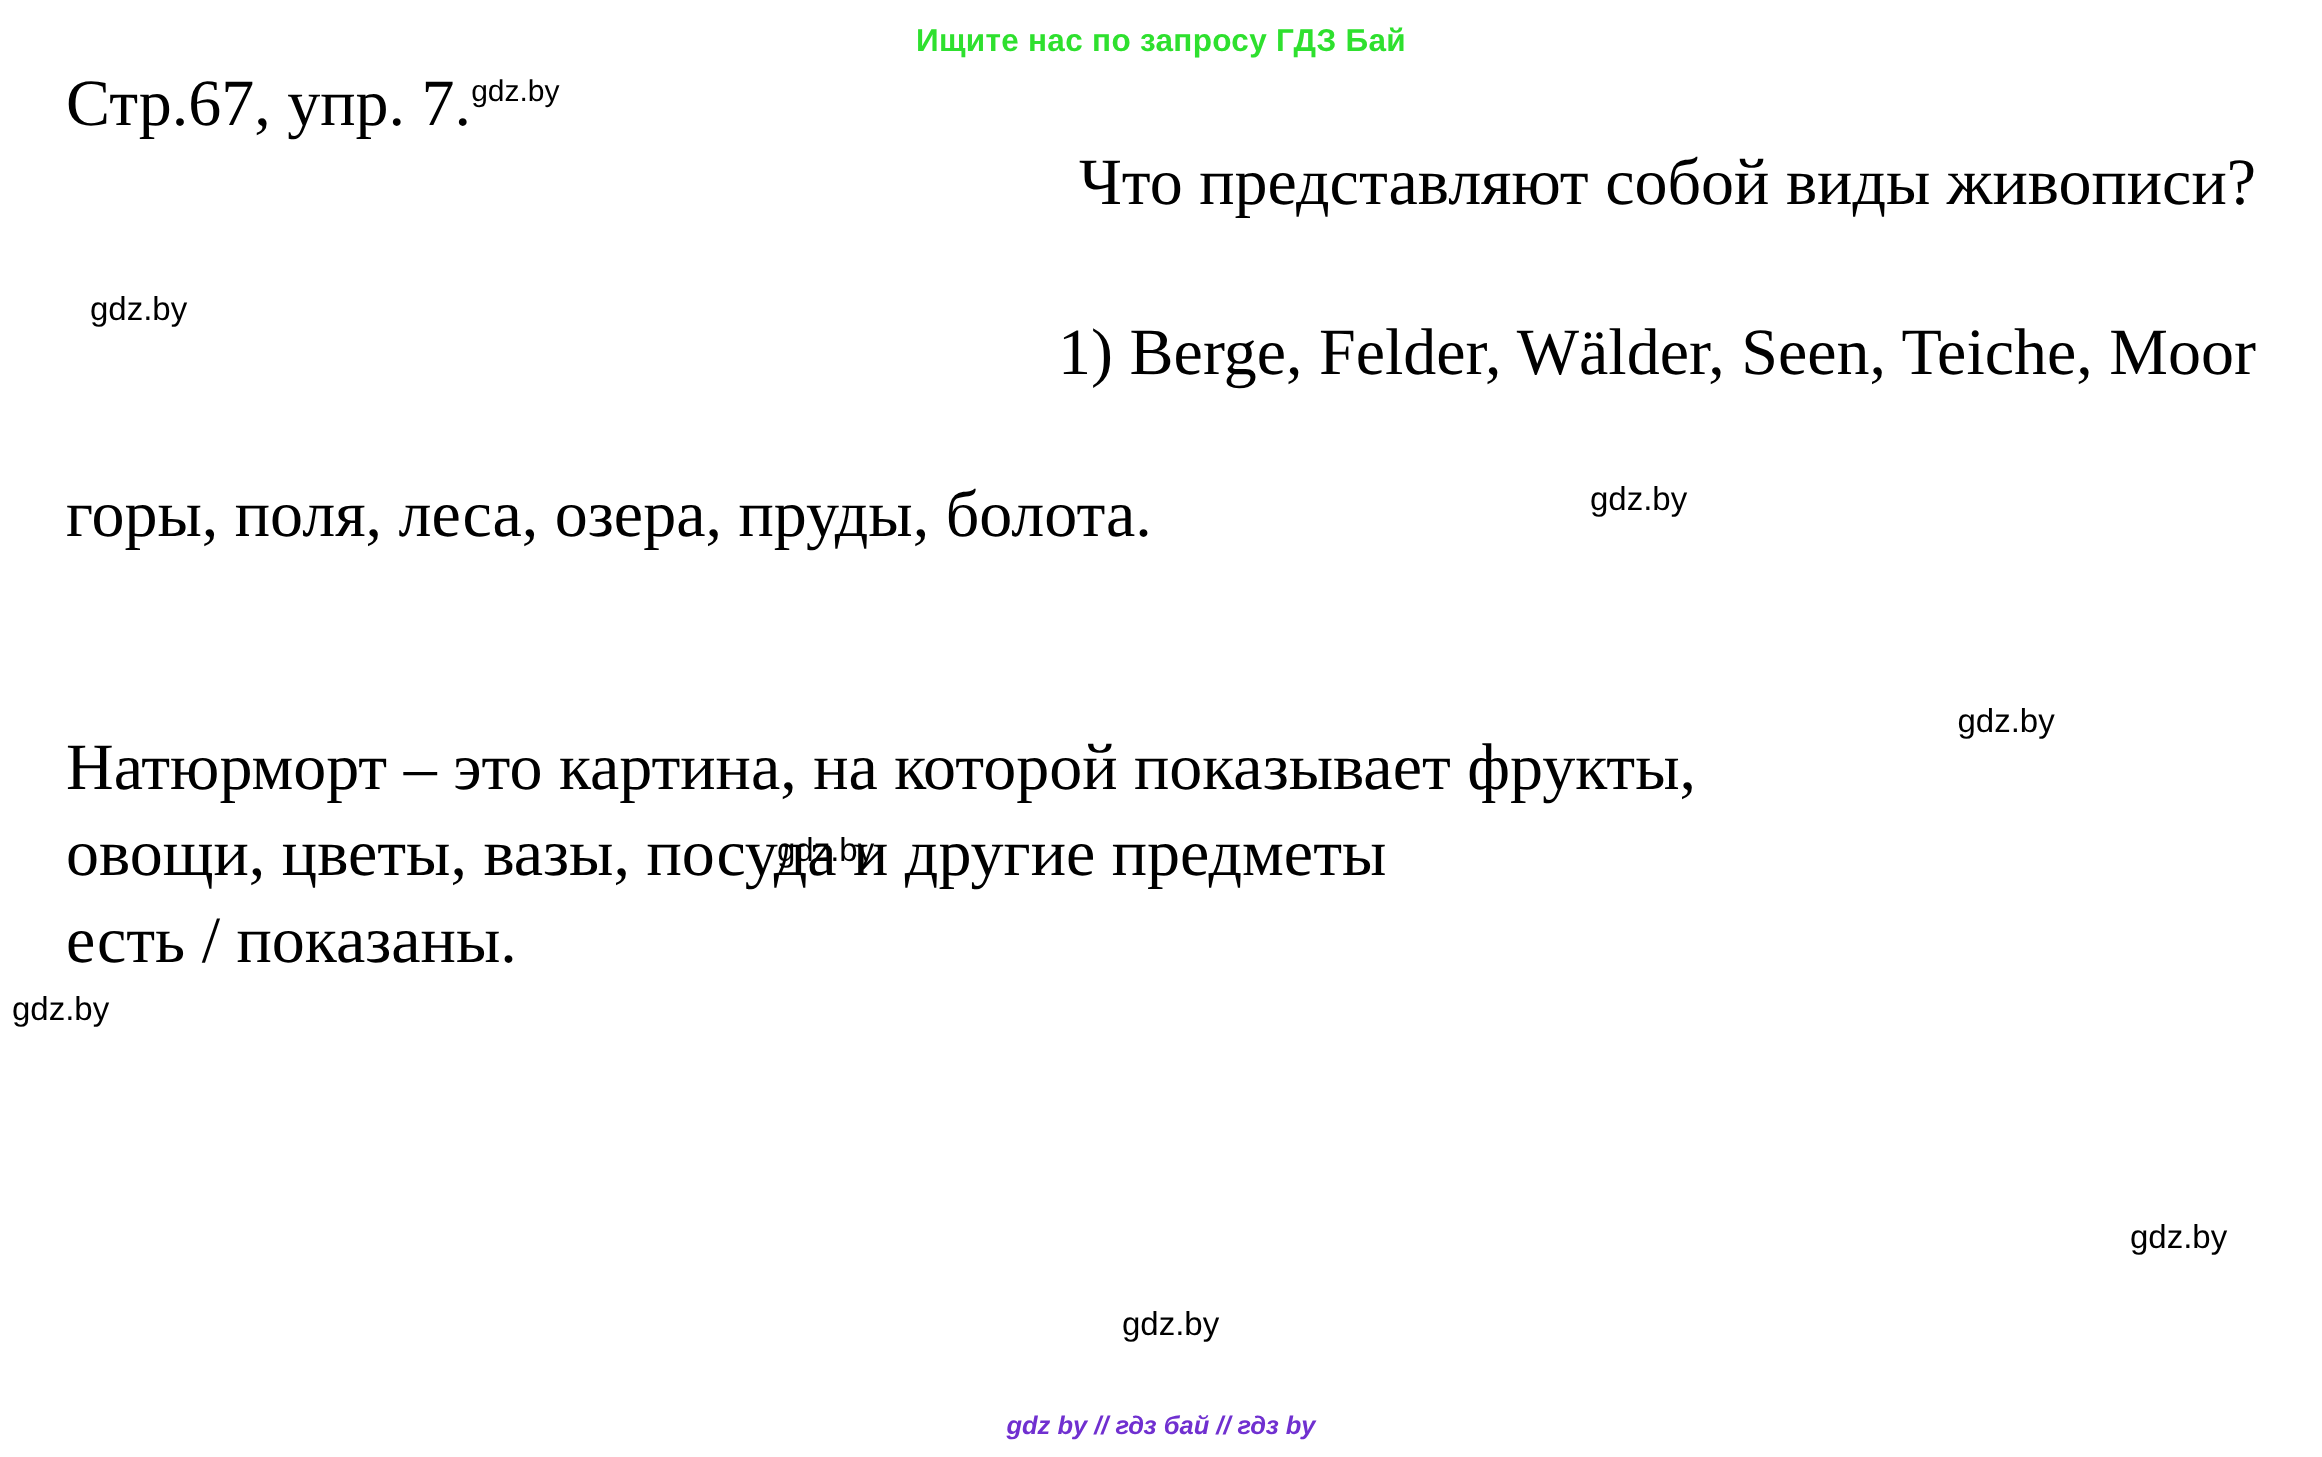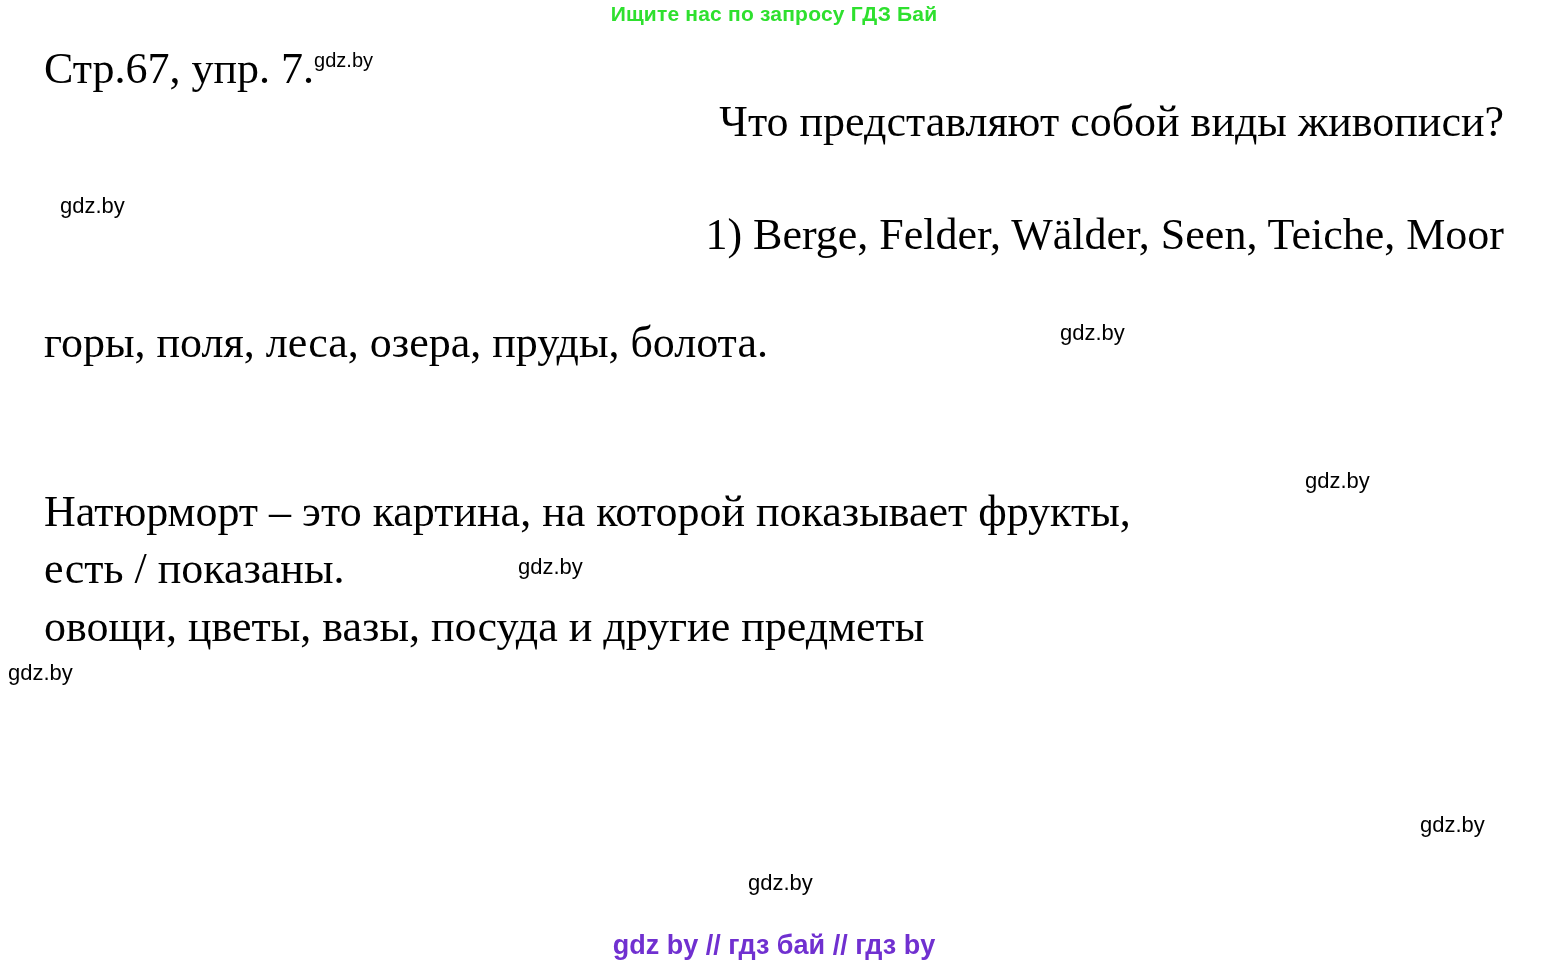--- a/index.html
+++ b/index.html
@@ -10,21 +10,21 @@
     width: 1548px;
     height: 971px;
     background: #ffffff;
     font-family: "Liberation Serif", serif;
     color: #000000;
     position: relative;
     overflow: hidden;
   }
   .top-banner {
     position: absolute;
-    top: 2px;
+    top: 16px;
     left: 0;
     width: 100%;
     text-align: center;
     font-family: "Liberation Sans", sans-serif;
     font-weight: bold;
     font-size: 21px;
     color: #2ee02e;
     letter-spacing: 0.2px;
   }
   .content {
@@ -65,22 +65,23 @@
     white-space: nowrap;
   }
   .bottom-line {
     position: absolute;
     bottom: 10px;
     left: 0;
     width: 100%;
     text-align: center;
     font-family: "Liberation Sans", sans-serif;
     font-weight: bold;
-    font-size: 27px;
+    font-size: 17px;
     color: #7030d0;
+    font-style: italic;
   }
   .gap-md { height: 52px; }
   .gap-lg { height: 60px; }
 </style>
 </head>
 <body>
 
 <div class="top-banner" style="color: rgb(46, 224, 46);">Ищите нас по запросу ГДЗ Бай</div>
 
 <div class="content">
@@ -98,22 +99,22 @@
   <div class="gap-md"></div>
 
   <div class="para">горы, поля, леса, озера, пруды, болота.</div>
 
   <div class="gap-lg"></div>
 
 
   <div class="gap-md"></div>
 
   <div class="para">Натюрморт – это картина, на которой показывает фрукты,</div>
+  <div class="para">овощи, цветы, вазы, посуда и другие предметы</div>
   <div class="para">есть / показаны.</div>
-  <div class="para">овощи, цветы, вазы, посуда и другие предметы</div>
 
 </div>
 
 <div id="watermark-layer">
     <div class="wm" style="left: 60px; top: 193px;">gdz.by</div>
     <div class="wm" style="left: 1060px; top: 320px;">gdz.by</div>
     <div class="wm" style="left: 1305px; top: 468px;">gdz.by</div>
     <div class="wm" style="left: 518px; top: 554px;">gdz.by</div>
     <div class="wm" style="left: 8px; top: 660px;">gdz.by</div>
     <div class="wm" style="left: 1420px; top: 812px;">gdz.by</div>

